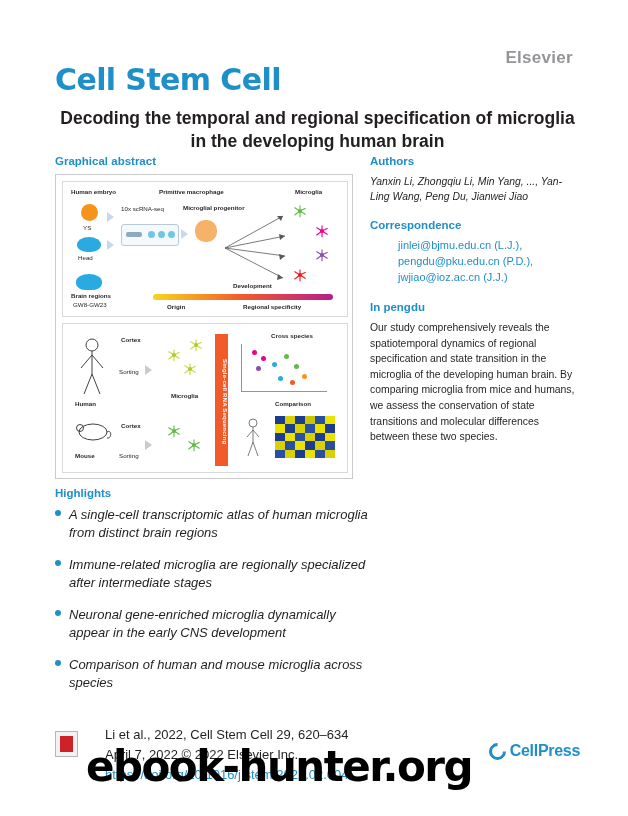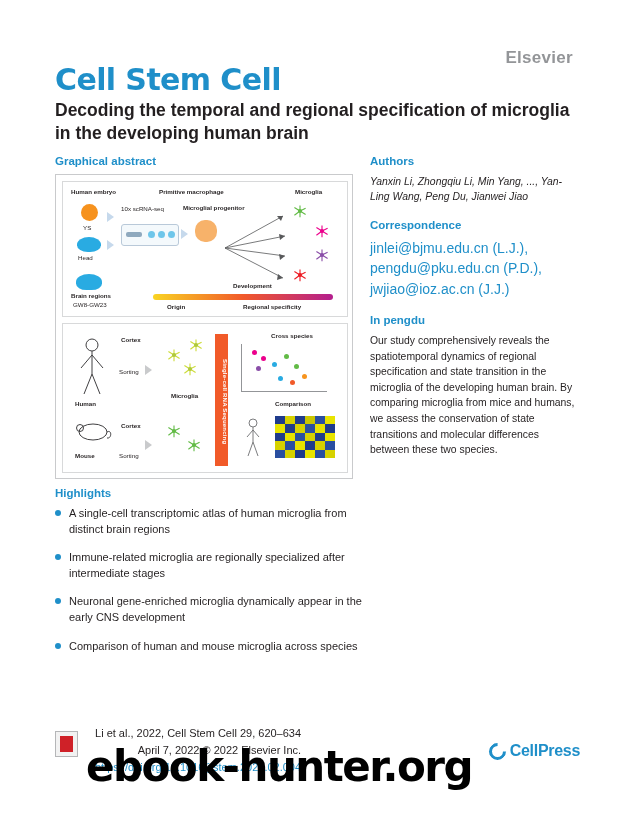--- a/index.html
+++ b/index.html
@@ -36,26 +36,27 @@
     top: 62px;
     font-size: 30px;
     font-weight: bold;
     color: #1f8fc9;
     letter-spacing: -0.6px;
     font-family: "DejaVu Sans", sans-serif;
   }
   .article-title {
     position: absolute;
     left: 55px;
-    top: 99px;
+    top: 107px;
     width: 525px;
     font-size: 17.5px;
     font-weight: bold;
     line-height: 1.32;
     color: #231f20;
+    text-align: center;
   }
   .col-left {
     position: absolute;
     left: 55px;
     top: 155px;
     width: 300px;
   }
   .col-right {
     position: absolute;
     left: 370px;
@@ -150,24 +151,25 @@
     grid-template-rows: repeat(5, 1fr);
     gap: 0px;
   }
   .authors-line {
     font-size: 10.4px;
     line-height: 1.45;
     color: #231f20;
     font-style: italic;
   }
   .corr-line {
-    font-size: 14px;
+    font-size: 11px;
     line-height: 1.45;
     color: #1f8fc9;
     word-break: break-word;
+    margin-left: 28px;
   }
   .brief-text {
     font-size: 10.4px;
     line-height: 1.5;
     color: #231f20;
   }
   .block-gap { height: 15px; }
   .highlights {
     position: absolute;
     left: 55px;
@@ -180,23 +182,24 @@
   }
   .hl-bullet {
     width: 6px; height: 6px;
     border-radius: 50%;
     background: #1f8fc9;
     margin-top: 4px;
     margin-right: 8px;
     flex: 0 0 auto;
   }
   .hl-text {
-    font-size: 11px;
+    font-size: 13px;
     line-height: 1.42;
     color: #231f20;
+    font-style: italic;
   }
   .footer {
     position: absolute;
     left: 55px;
     top: 725px;
     width: 525px;
   }
   .footer-logo {
     position: absolute;
     left: 0; top: 6px;
@@ -206,26 +209,25 @@
     box-sizing: border-box;
   }
   .footer-logo-inner {
     position: absolute;
     left: 4px; top: 4px;
     width: 13px; height: 16px;
     background: #cf2128;
   }
   .footer-text {
     position: absolute;
-    left: 40px;
+    left: 50px;
     top: 0;
-    font-size: 11px;
+    font-size: 13px;
     line-height: 1.55;
     color: #231f20;
-    text-align: right;
   }
   .footer-doi {
     color: #1f8fc9;
   }
   .cellpress {
     position: absolute;
     right: 0;
     top: 17px;
     font-size: 16px;
     font-weight: bold;

